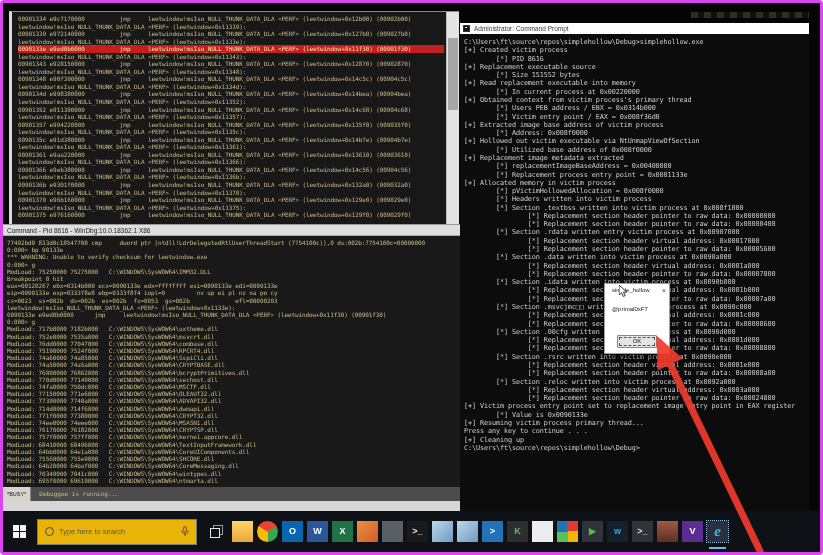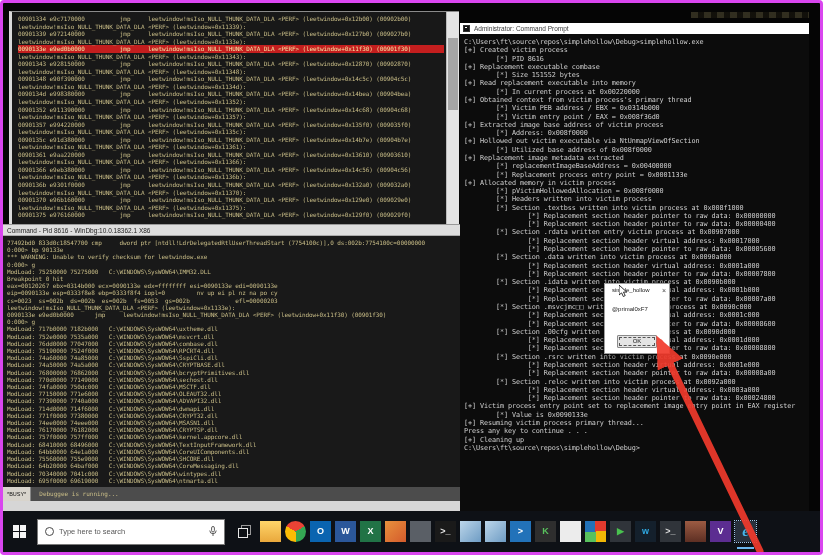--- a/index.html
+++ b/index.html
@@ -95,21 +95,21 @@
   #arrowsvg { position: absolute; left: 0; top: 0; width: 823px; height: 555px; z-index: 50; pointer-events: none; }
   
   #taskbar {
     position: absolute; left: 0; right: 0; bottom: 0; height: 41px;
     background: #0e1116; display: flex; align-items: center; z-index: 20;
   }
   .startbtn { width: 14px; height: 13px; margin-left: 10px; display: grid;
     grid-template-columns: 6px 6px; grid-template-rows: 6px 6px; gap: 1px; }
   .startbtn span { background: #f5f5f5; }
   .searchbox {
-    margin-left: 10px; width: 188px; height: 26px; background: #ffffff;
+    margin-left: 10px; width: 160px; height: 26px; background: #eab308;
     border: 1px solid #7a7a7a; display: flex; align-items: center;
   }
   .searchring { width: 9px; height: 9px; border: 1.5px solid #4a4a4a; border-radius: 50%; margin: 0 5px 0 7px; flex: 0 0 auto; }
   .searchtext { font-size: 7.5px; color: #595959; white-space: nowrap; flex: 1 1 auto; }
   .micicon { margin-right: 7px; flex: 0 0 auto; }
   .taskview { position: relative; width: 13px; height: 13px; margin-left: 13px; flex: 0 0 auto; }
   .taskview .tv1 { position: absolute; left: 0; bottom: 0; width: 10px; height: 10px; border: 1px solid #e8e8e8; background: #0e1116; }
   .taskview .tv2 { position: absolute; right: 0; top: 0; width: 10px; height: 10px; border: 1px solid #9a9a9a; }
   .tiles { display: flex; margin-left: 9px; }
   .tile {
@@ -218,26 +218,26 @@
   <div id="cmdwin">
     <div class="titlebar">
       <span class="cmdicon"></span>
       <span class="titletext">Administrator: Command Prompt</span>
     </div>
     <div class="content">
 
     <div class="ln">C:\Users\ft\source\repos\simplehollow\Debug&gt;simplehollow.exe</div>
         <div class="ln">[+] Created victim process</div>
         <div class="ln">        [*] PID 8616</div>
-        <div class="ln">[+] Replacement executable combase</div>
+        <div class="ln">[+] Replacement executable source</div>
         <div class="ln">        [*] Size 151552 bytes</div>
         <div class="ln">[+] Read replacement executable into memory</div>
         <div class="ln">        [*] In current process at 0x00220000</div>
         <div class="ln">[+] Obtained context from victim process's primary thread</div>
-        <div class="ln">        [*] Victim PEB address / EBX = 0x0314b000</div>
+        <div class="ln">        [*] Users PEB address / EBX = 0x0314b000</div>
         <div class="ln">        [*] Victim entry point / EAX = 0x008f36d0</div>
         <div class="ln">[+] Extracted image base address of victim process</div>
         <div class="ln">        [*] Address: 0x008f0000</div>
         <div class="ln">[+] Hollowed out victim executable via NtUnmapViewOfSection</div>
         <div class="ln">        [*] Utilized base address of 0x008f0000</div>
         <div class="ln">[+] Replacement image metadata extracted</div>
         <div class="ln">        [*] replacementImageBaseAddress = 0x00400000</div>
         <div class="ln">        [*] Replacement process entry point = 0x0001133e</div>
         <div class="ln">[+] Allocated memory in victim process</div>
         <div class="ln">        [*] pVictimHollowedAllocation = 0x008f0000</div>

